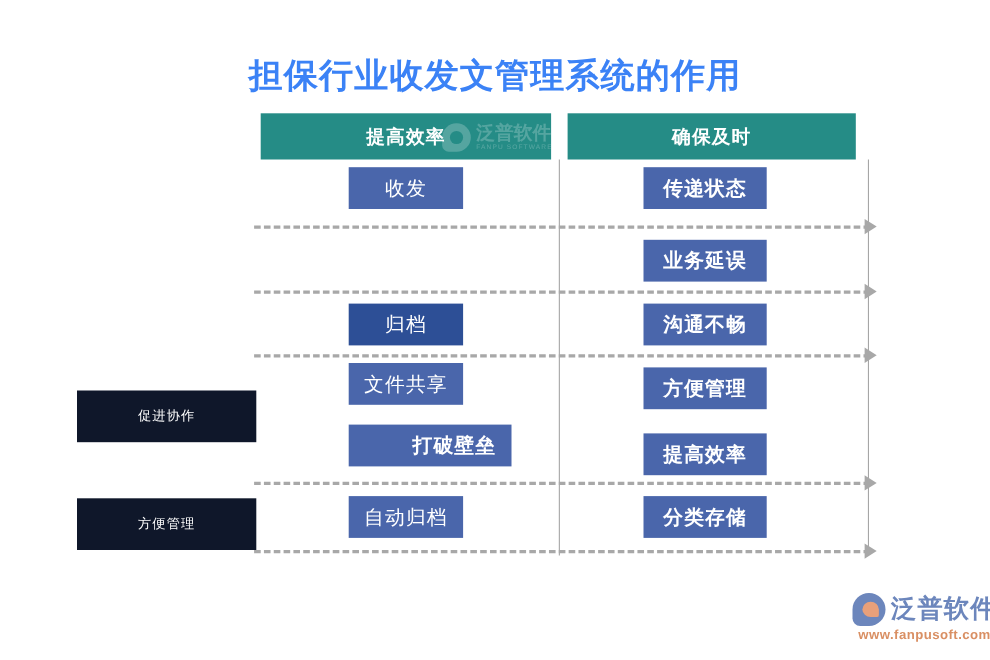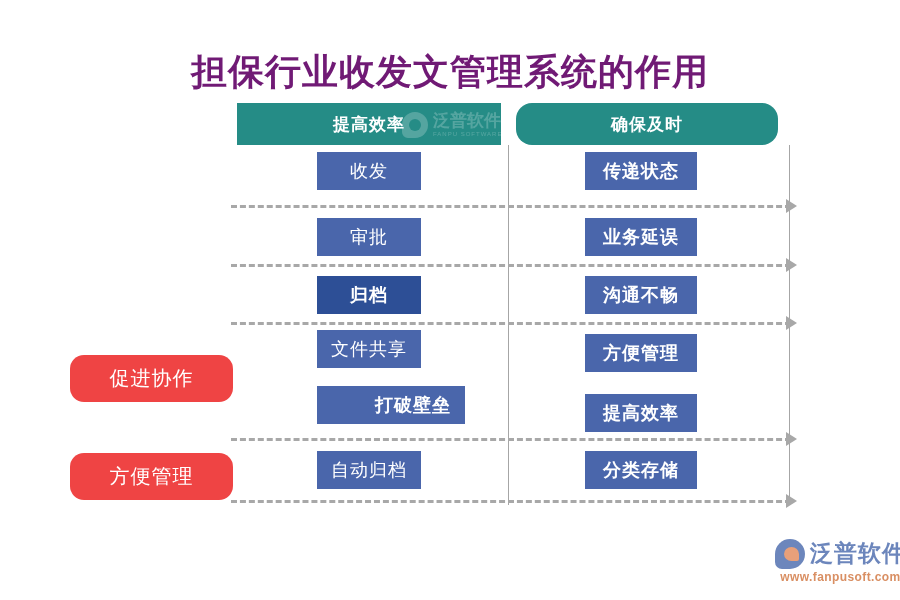--- a/index.html
+++ b/index.html
@@ -20,43 +20,43 @@
     background: #ffffff;
   }
 
   
   .title {
     position: absolute;
     left: 0;
     top: 48px;
     width: 900px;
     text-align: center;
-    font-size: 36px;
-    font-weight: bold;
-    color: #701a75;
+    font-size: 31px;
+    font-weight: bold;
+    color: #3b82f6;
     letter-spacing: 1px;
     white-space: nowrap;
   }
 
   
   .col-header {
     position: absolute;
     top: 103px;
     height: 42px;
     background: #258c86;
     color: #ffffff;
     font-size: 17px;
     font-weight: bold;
     display: flex;
     align-items: center;
     justify-content: center;
     letter-spacing: 1px;
   }
   #col-header-left  { left: 237px; width: 264px; }
-  #col-header-right { left: 516px; width: 262px; border-radius: 16px; }
+  #col-header-right { left: 516px; width: 262px; }
 
   
   .vline {
     position: absolute;
     left: 508px;
     top: 145px;
     width: 1px;
     height: 360px;
     background: #a6a6a6;
   }
@@ -93,39 +93,38 @@
     position: absolute;
     height: 38px;
     background: #4a66ab;
     color: #ffffff;
     font-size: 18px;
     display: flex;
     align-items: center;
     justify-content: center;
     letter-spacing: 1px;
   }
-  .item-box.dark  { background: #2d4f96; font-weight: bold; }
+  .item-box.dark  { background: #2d4f96; font-weight: normal; }
   .item-box.bold  { font-weight: bold; }
   .col-left  { left: 317px; width: 104px; }
   .col-right { left: 585px; width: 112px; }
 
   
   .gray-label {
     position: absolute;
     left: 70px;
     width: 163px;
     height: 47px;
-    background: #ef4444;
+    background: #0f172a;
     color: #ffffff;
-    font-size: 20px;
+    font-size: 12px;
     display: flex;
     align-items: center;
     justify-content: center;
     letter-spacing: 1px;
-    border-radius: 14px;
   }
 
   
   .watermark {
     position: absolute;
     left: 402px;
     top: 108px;
     width: 130px;
     height: 34px;
     opacity: 0.22;
@@ -235,21 +234,20 @@
 
   <div class="dash-row" style="top:500px;"></div>
   <div class="arrow-head" style="top:494px;"></div>
 
   <div class="gray-label" style="top:355px;">促进协作</div>
   <div class="gray-label" style="top:453px;">方便管理</div>
 
   <div class="item-box col-left" style="top:152px;">收发</div>
   <div class="item-box col-right bold" style="top:152px;">传递状态</div>
 
-  <div class="item-box col-left" style="top:218px;">审批</div>
   <div class="item-box col-right bold" style="top:218px;">业务延误</div>
 
   <div class="item-box col-left dark" style="top:276px;">归档</div>
   <div class="item-box col-right bold" style="top:276px;">沟通不畅</div>
 
   <div class="item-box col-left" style="top:330px;text-align:right;">文件共享</div>
   <div class="item-box col-right bold" style="top:334px;">方便管理</div>
 
   <div class="item-box col-left bold" style="top:386px;padding-left:44px;">打破壁垒</div>
   <div class="item-box col-right bold" style="top:394px;">提高效率</div>

